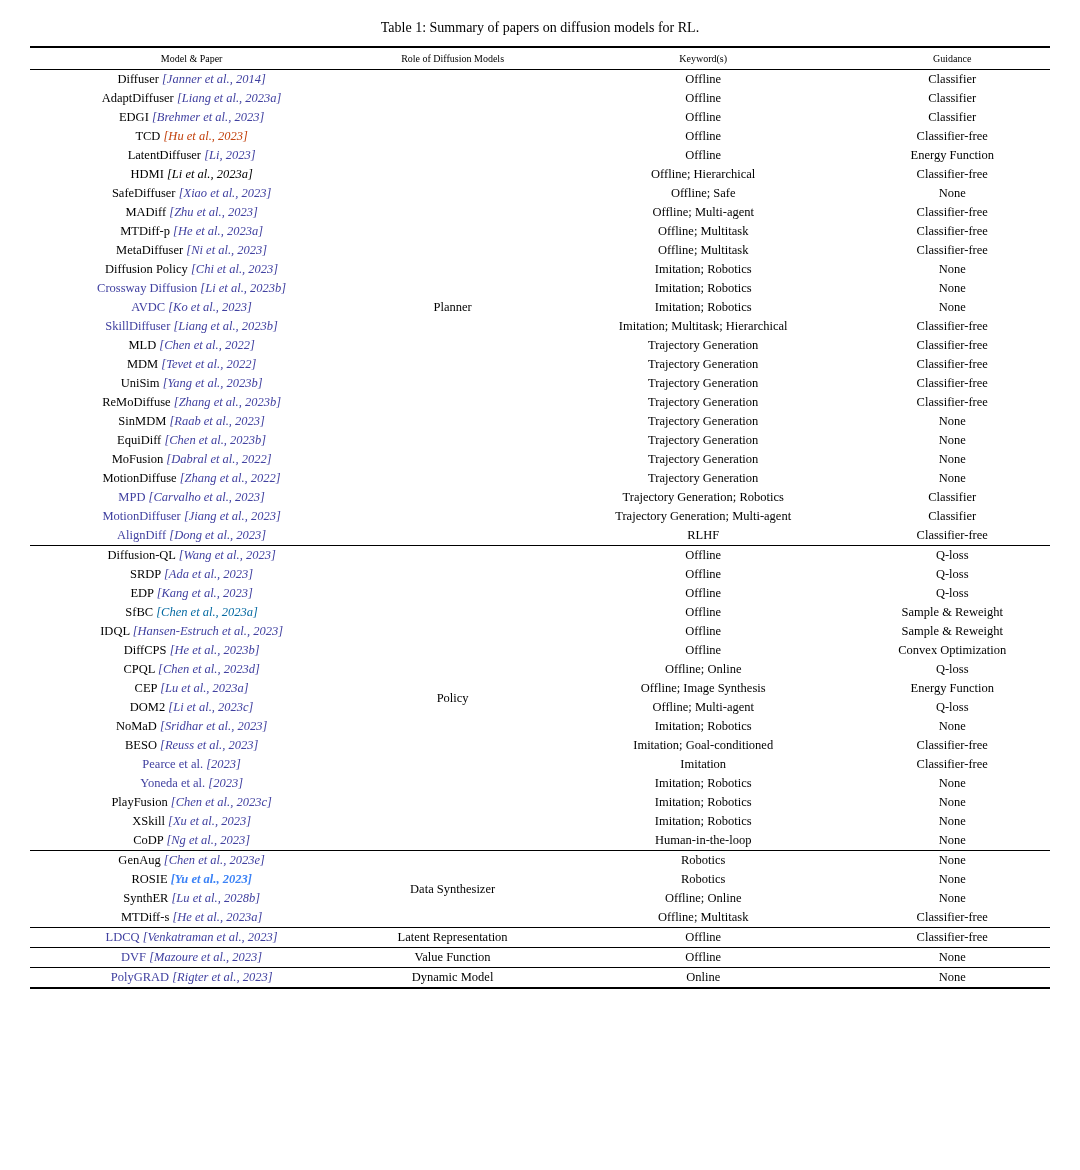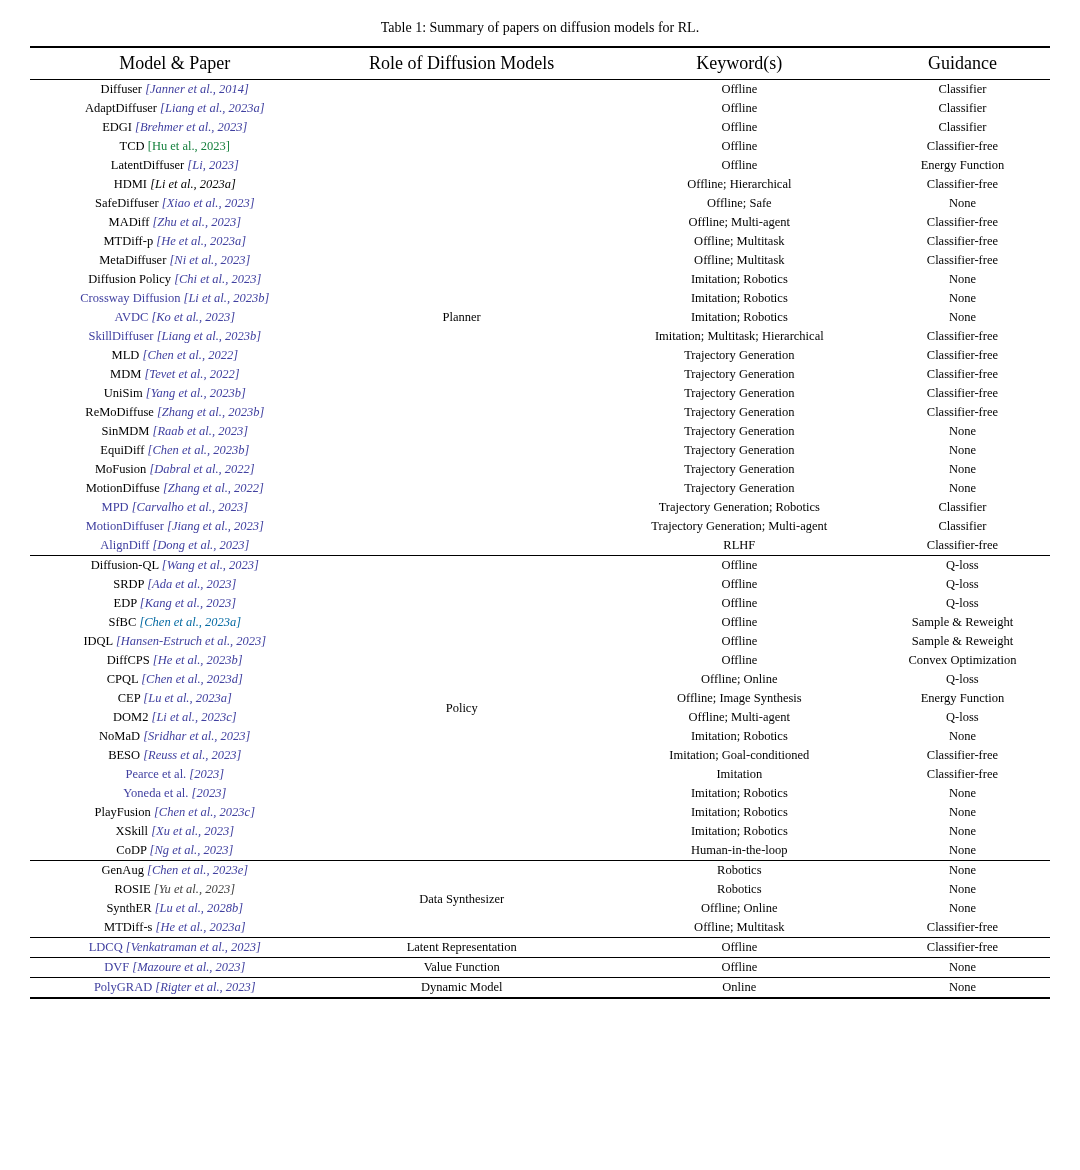--- a/index.html
+++ b/index.html
@@ -19,21 +19,21 @@
     table {
       width: 100%;
       border-collapse: collapse;
     }
     thead tr th {
       border-top: 2px solid #000;
       border-bottom: 1px solid #000;
       padding: 5px 8px;
       text-align: center;
       font-weight: normal;
-      font-size: 18px;
+      font-size: 10px;
     }
     thead tr th:first-child { text-align: center; }
     tbody tr td {
       padding: 2px 8px;
       text-align: center;
       vertical-align: middle;
       font-size: 12.5px;
     }
     tbody tr td:first-child {
       text-align: center;
@@ -64,21 +64,21 @@
         <td><span>AdaptDiffuser </span><span style="font-style: italic; color: rgb(64, 64, 160);">[Liang et al., 2023a]</span></td>
         <td>Offline</td>
         <td>Classifier</td>
       </tr>
       <tr>
         <td><span>EDGI </span><span style="font-style: italic; color: rgb(64, 64, 160);">[Brehmer et al., 2023]</span></td>
         <td>Offline</td>
         <td>Classifier</td>
       </tr>
       <tr>
-        <td><span>TCD </span><span style="color: #15803d;">[Hu et al., 2023]</span></td>
+        <td><span>TCD </span><span style="font-style: italic; color: #c2410c;">[Hu et al., 2023]</span></td>
         <td>Offline</td>
         <td>Classifier-free</td>
       </tr>
       <tr>
         <td><span>LatentDiffuser </span><span style="font-style: italic; color: rgb(64, 64, 160);">[Li, 2023]</span></td>
         <td>Offline</td>
         <td>Energy Function</td>
       </tr>
       <tr>
         <td><span>HDMI </span><span style="font-style: italic; color: #000000;">[Li et al., 2023a]</span></td>
@@ -261,21 +261,21 @@
         <td>Human-in-the-loop</td>
         <td>None</td>
       </tr>
       <tr style="">
         <td style="border-top: 1px solid rgb(0, 0, 0);"><span>GenAug </span><span style="font-style: italic; color: rgb(64, 64, 160);">[Chen et al., 2023e]</span></td>
         <td rowspan="4" style="vertical-align: middle; border-top: 1px solid rgb(0, 0, 0);">Data Synthesizer</td>
         <td style="border-top: 1px solid rgb(0, 0, 0);">Robotics</td>
         <td style="border-top: 1px solid rgb(0, 0, 0);">None</td>
       </tr>
       <tr>
-        <td><span>ROSIE </span><span style="font-style: italic; color: #404040;">[Yu et al., 2023]</span></td>
+        <td><span>ROSIE </span><span style="font-style: italic; color: #3b82f6; font-weight: bold;">[Yu et al., 2023]</span></td>
         <td>Robotics</td>
         <td>None</td>
       </tr>
       <tr>
         <td><span>SynthER </span><span style="font-style: italic; color: rgb(64, 64, 160);">[Lu et al., 2028b]</span></td>
         <td>Offline; Online</td>
         <td>None</td>
       </tr>
       <tr style="border-bottom: 1px solid rgb(0, 0, 0);">
         <td><span>MTDiff-s </span><span style="font-style: italic; color: rgb(64, 64, 160);">[He et al., 2023a]</span></td>

